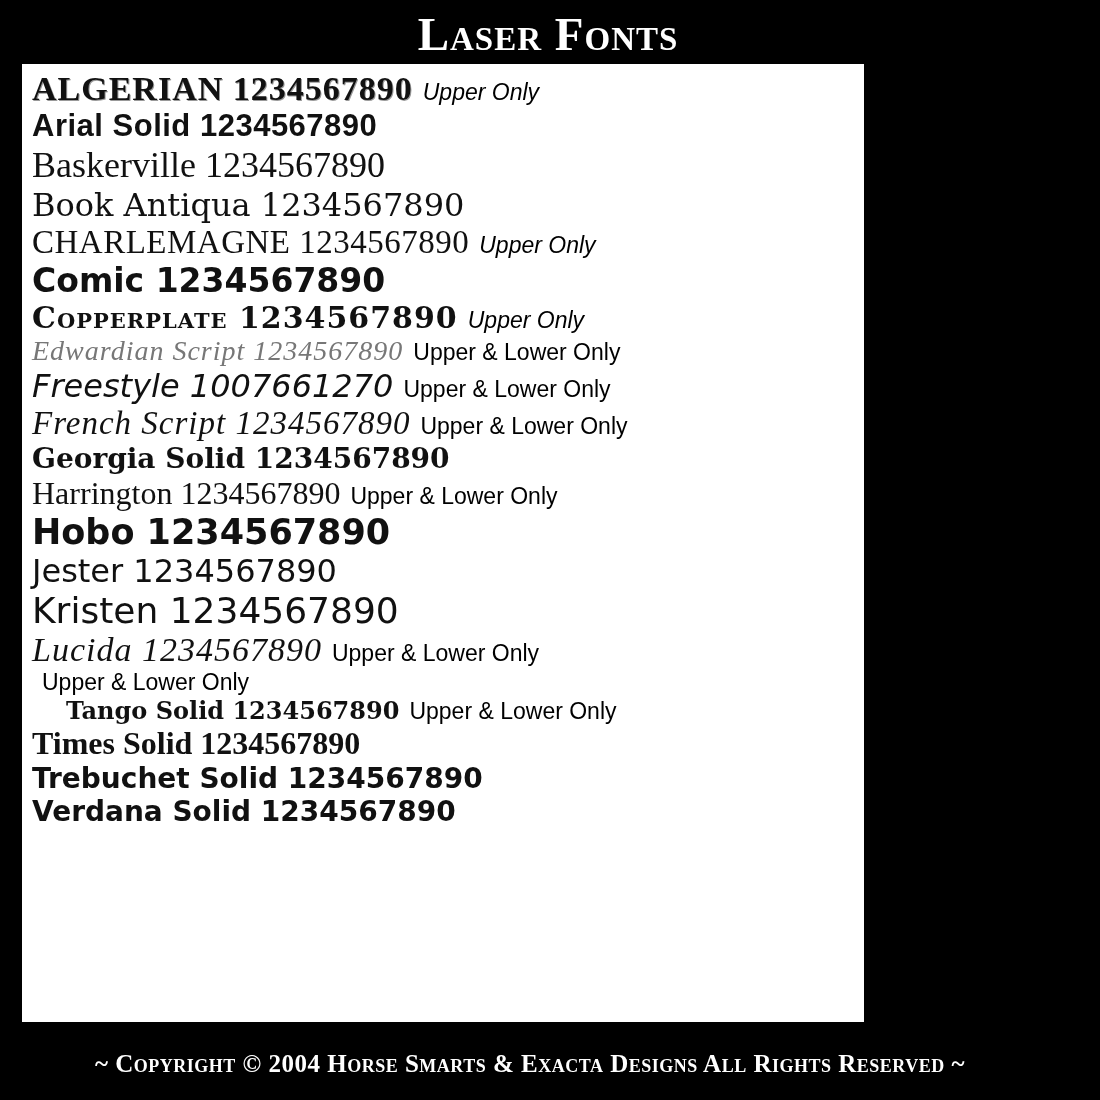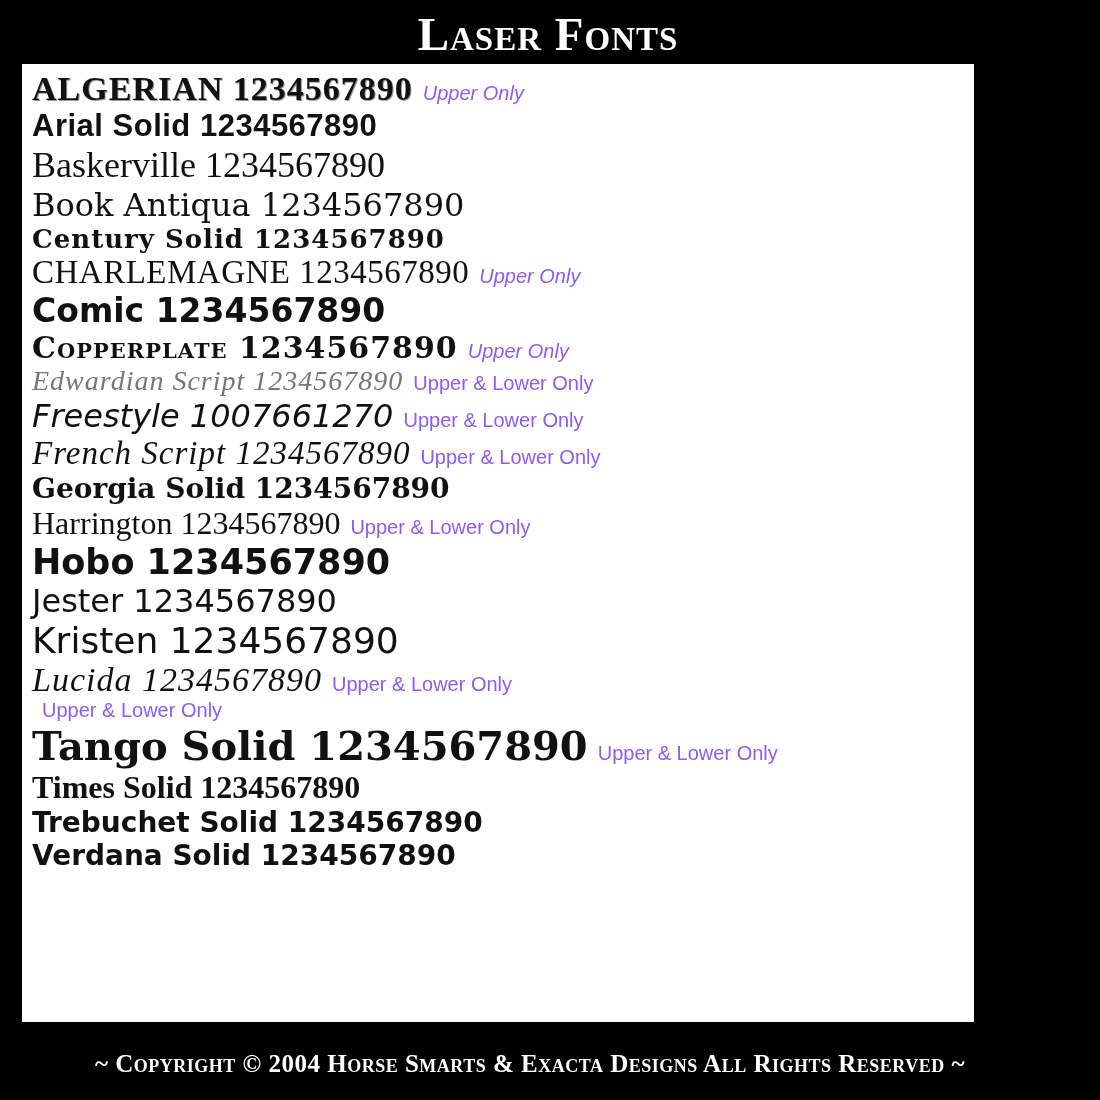--- a/index.html
+++ b/index.html
@@ -31,42 +31,42 @@
     font-size: 47px;
     font-weight: bold;
     letter-spacing: 1px;
     font-variant: small-caps;
     line-height: 60px;
   }
   .sheet {
     position: absolute;
     top: 64px;
     left: 22px;
-    width: 952px;
+    width: 842px;
     height: 958px;
     background: #ffffff;
     overflow: hidden;
   }
   .rows {
     position: relative;
     padding: 6px 0 0 10px;
   }
   .row {
     display: flex;
     align-items: baseline;
     white-space: nowrap;
   }
   .sample {
     color: #111111;
     display: inline-block;
   }
   .note {
-    color: #8b5cf6;
+    color: #000000;
     font-family: "Liberation Sans", sans-serif;
-    font-size: 20px;
+    font-size: 23px;
     font-style: italic;
     font-weight: normal;
     margin-left: 10px;
     display: inline-block;
   }
   .note.upright {
     font-style: normal;
   }
 
   
@@ -165,22 +165,23 @@
     letter-spacing: 1px;
   }
   .f-scriptsolid {
     font-family: "DejaVu Serif", serif;
     font-size: 30px;
     font-weight: bold;
     font-style: italic;
   }
   .f-tango {
     font-family: "DejaVu Serif", serif;
-    font-size: 40px;
-    font-weight: bold;
+    font-size: 24px;
+    font-weight: bold;
+    margin-left: 34px;
   }
   .f-times {
     font-family: "Liberation Serif", serif;
     font-size: 32px;
     font-weight: bold;
   }
   .f-trebuchet {
     font-family: "DejaVu Sans", sans-serif;
     font-size: 28px;
     font-weight: bold;
@@ -221,23 +222,20 @@
         <div class="row">
           <span class="sample f-arial">Arial Solid  1234567890</span>
         </div>
         <div class="row">
           <span class="sample f-baskerville">Baskerville 1234567890</span>
         </div>
         <div class="row">
           <span class="sample f-bookantiqua">Book Antiqua 1234567890</span>
         </div>
         <div class="row">
-          <span class="sample f-century">Century Solid  1234567890</span>
-        </div>
-        <div class="row">
           <span class="sample f-charlemagne">CHARLEMAGNE 1234567890</span>
           <span class="note">Upper Only</span>
         </div>
         <div class="row">
           <span class="sample f-comic">Comic  1234567890</span>
         </div>
         <div class="row">
           <span class="sample f-copperplate">Copperplate  1234567890</span>
           <span class="note">Upper Only</span>
         </div>

